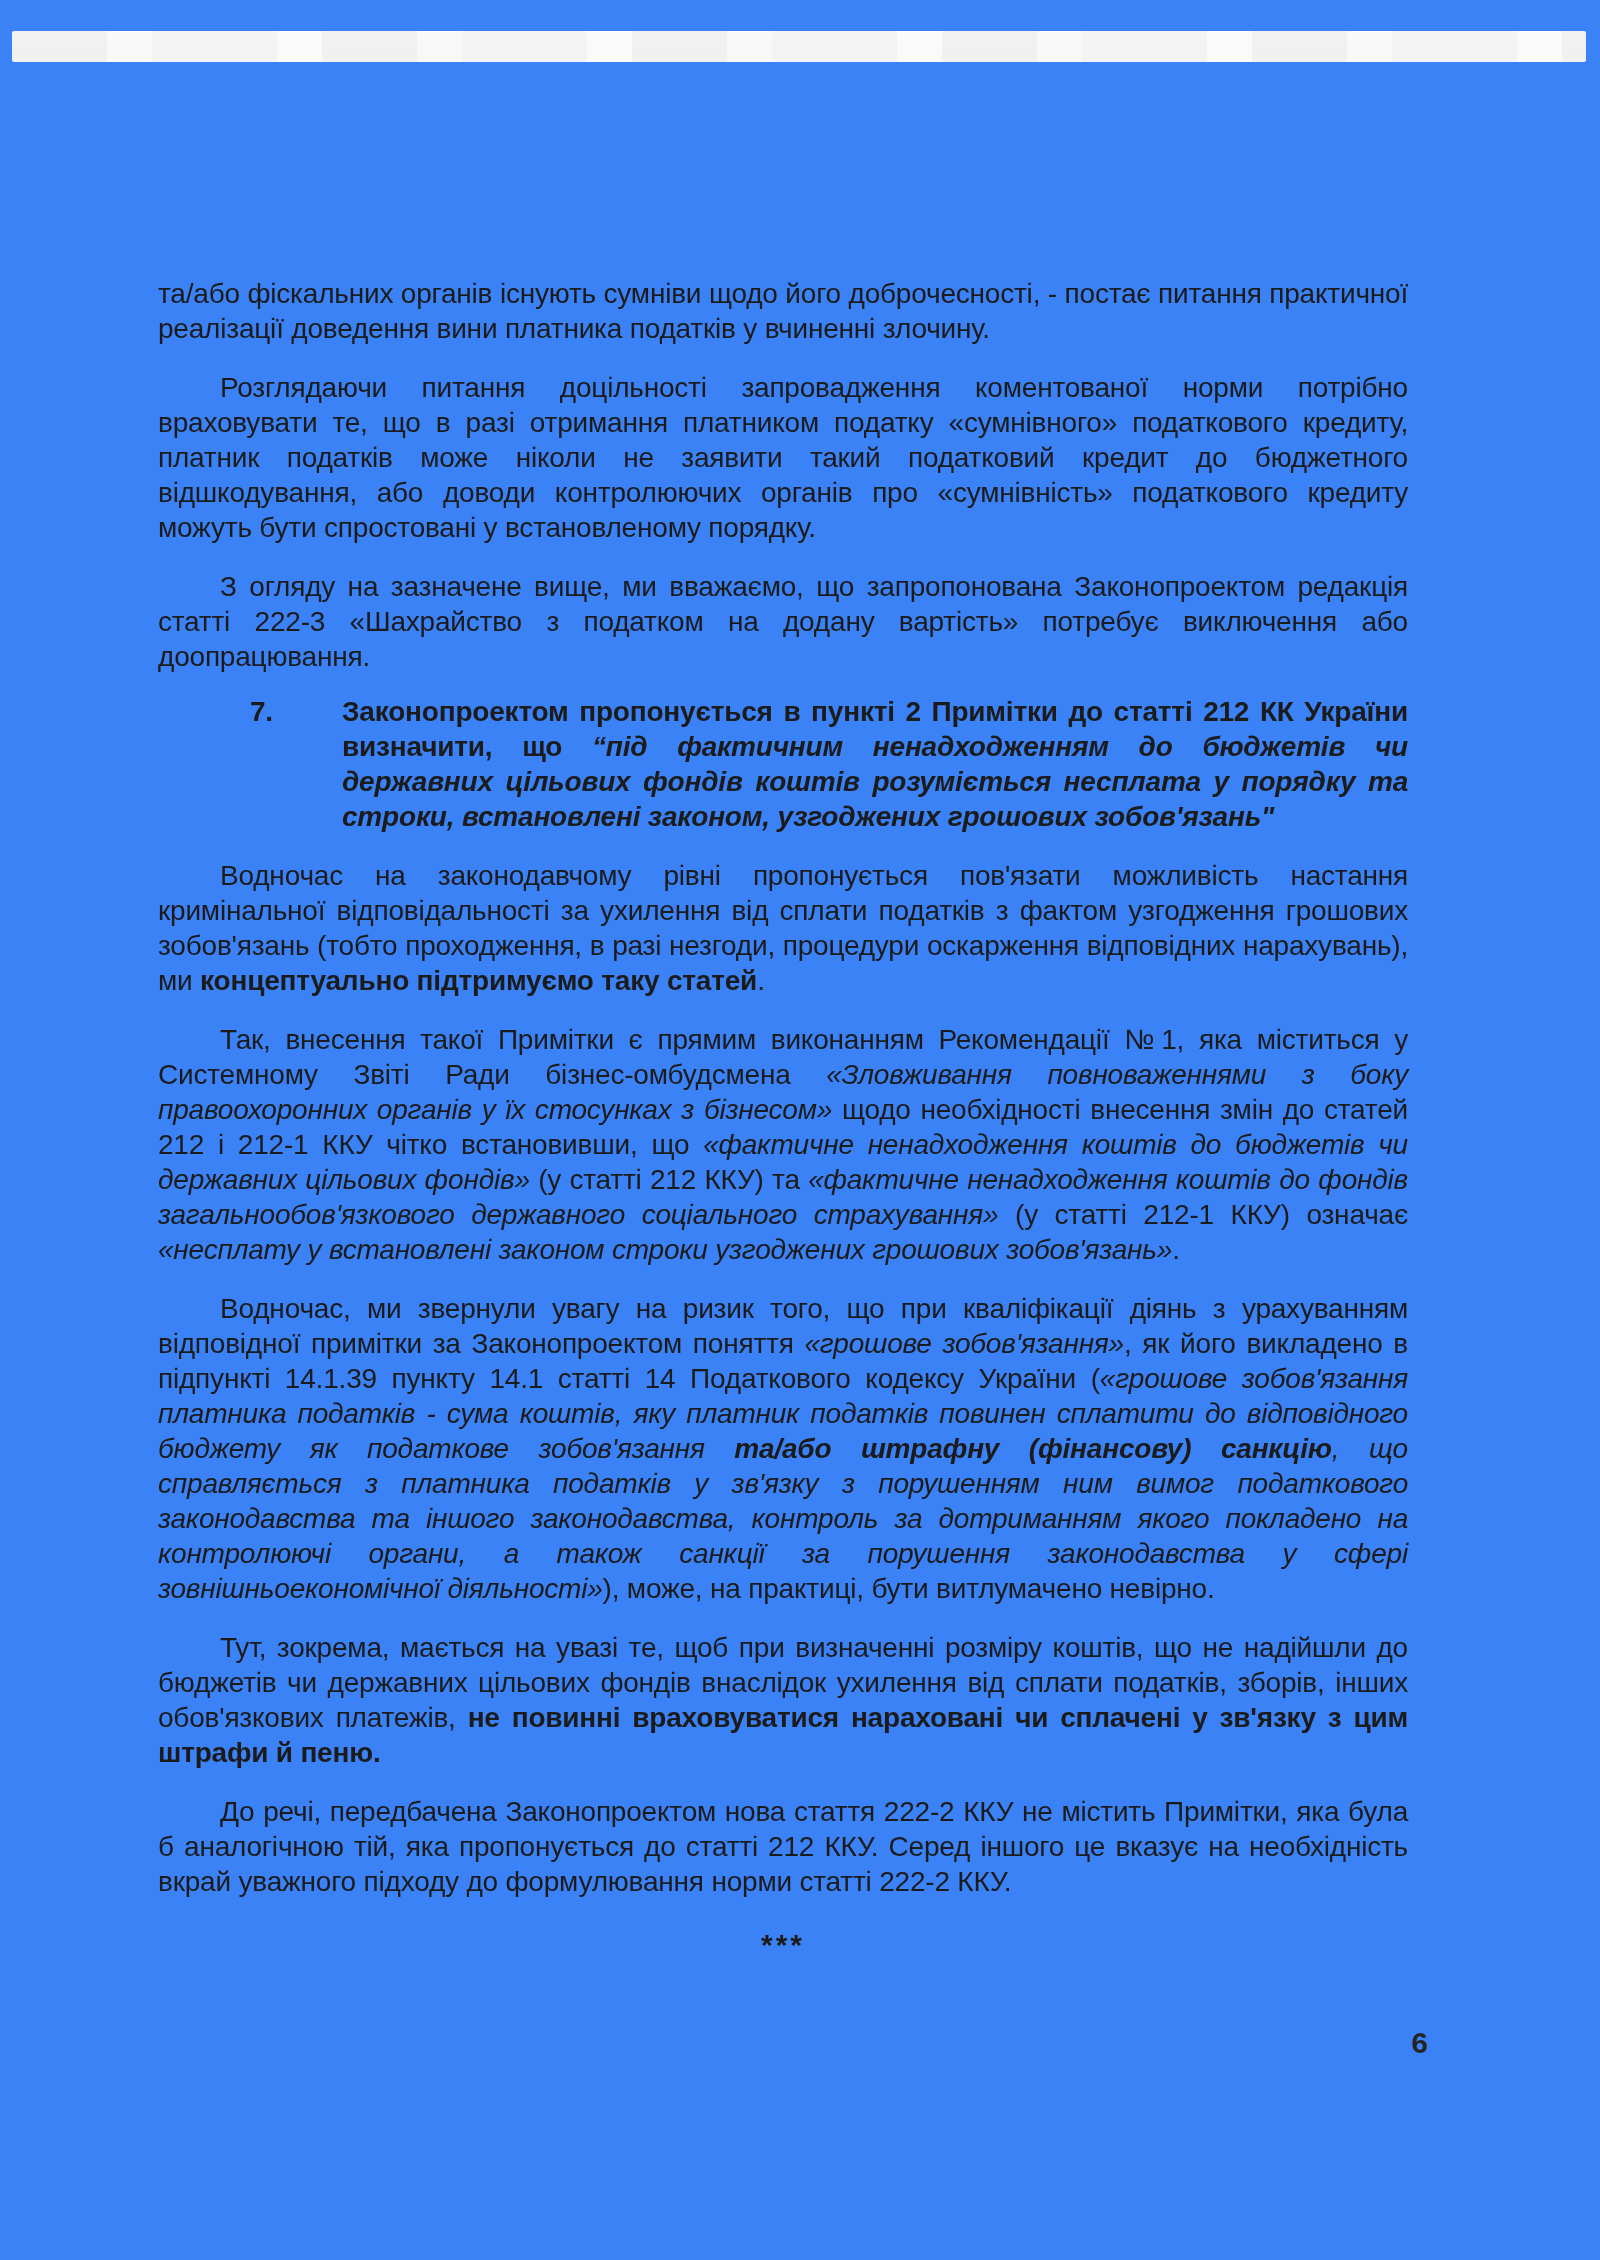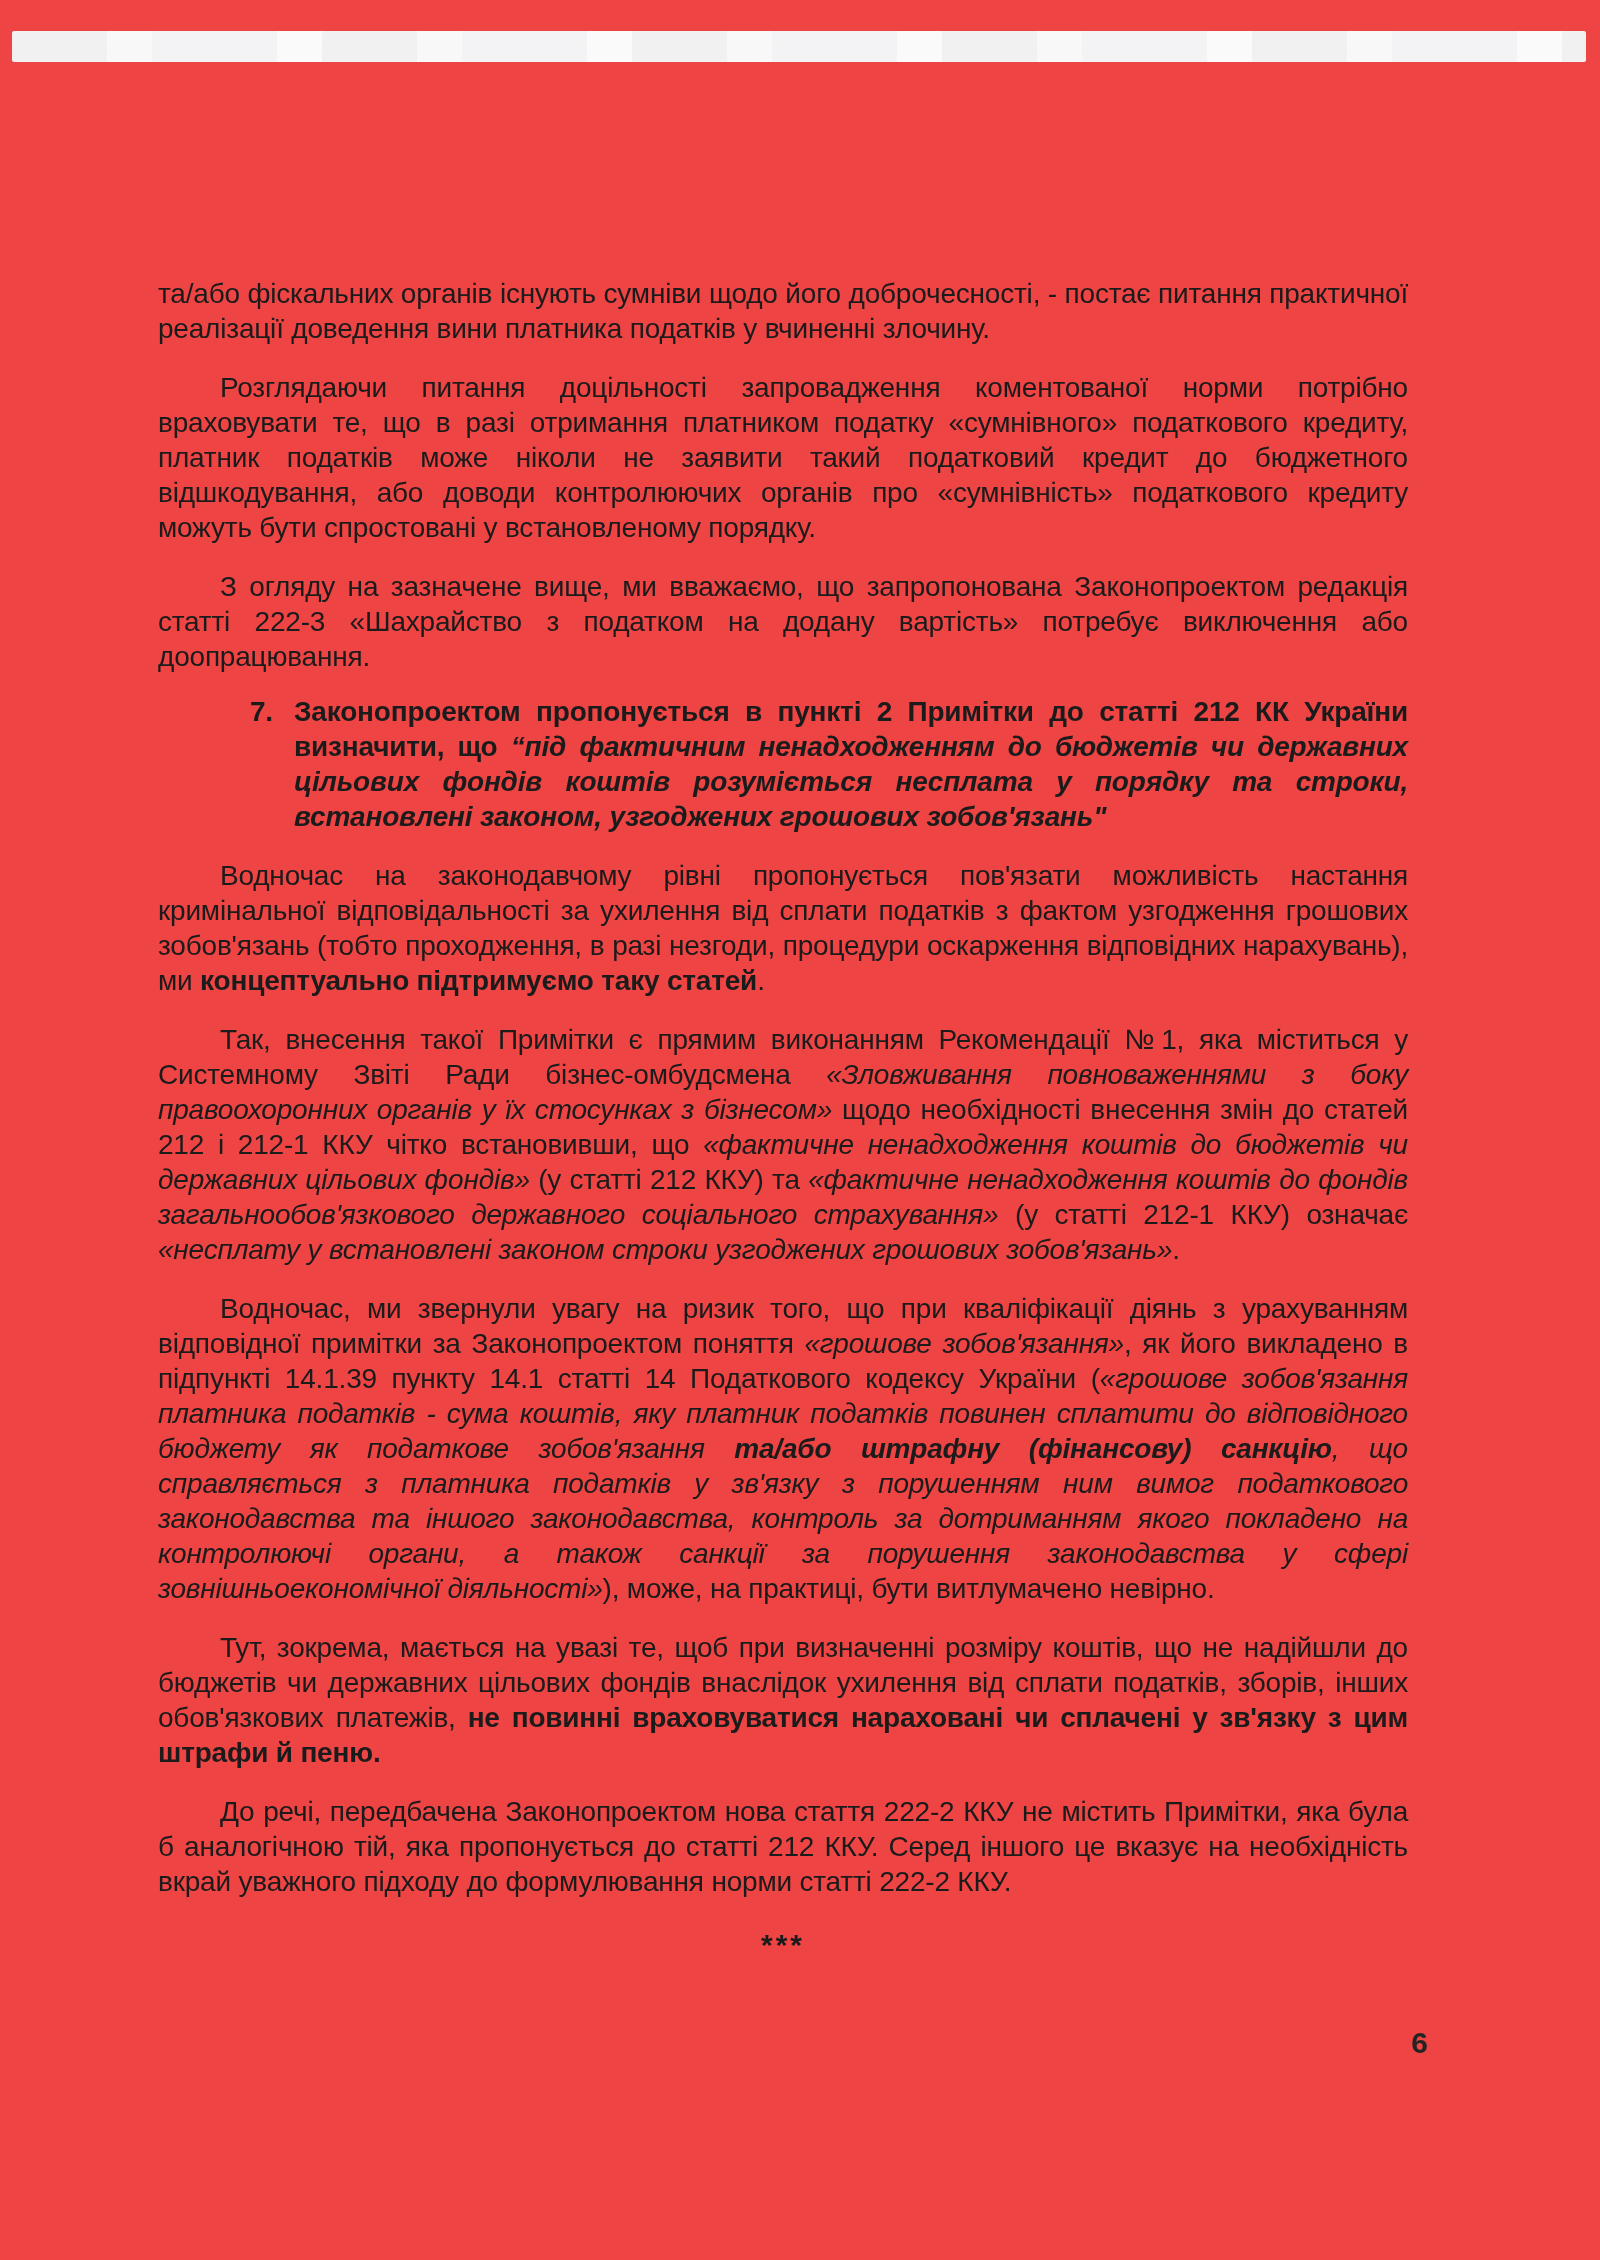--- a/index.html
+++ b/index.html
@@ -1,20 +1,20 @@
 <!DOCTYPE html>
 <html><head>
 <meta charset="utf-8">
 <style>
   html, body { margin: 0; padding: 0; background: #e9e9e9; }
   .page {
     position: relative;
     width: 1600px;
     height: 2260px;
-    background: #ef4444;
+    background: #3b82f6;
     font-family: "Liberation Sans", sans-serif;
     color: #1b1b1b;
     overflow: hidden;
   }
   .scan-band {
     position: absolute;
     top: 31px;
     left: 12px;
     right: 14px;
     height: 31px;
@@ -39,21 +39,21 @@
   }
   .para { margin: 0 0 16px 0; text-align: justify; }
   .para.indent { text-indent: 62px; margin-top: 24px; }
   .list-item {
     display: flex;
     padding-left: 92px;
     font-weight: bold;
     margin: 20px 0 20px 0;
   }
   .list-item .num { flex: 0 0 44px; }
-  .list-item .list-text { flex: 1; text-align: justify; }
+  .list-item .list-text { flex: 1; text-align: justify; margin-left: 48px; }
   .b  { font-weight: bold; }
   .i  { font-style: italic; }
   .bi { font-weight: bold; font-style: italic; }
   .separator {
     margin-top: 28px;
     text-align: center;
     font-size: 30px;
     font-weight: bold;
     letter-spacing: 3px;
   }

